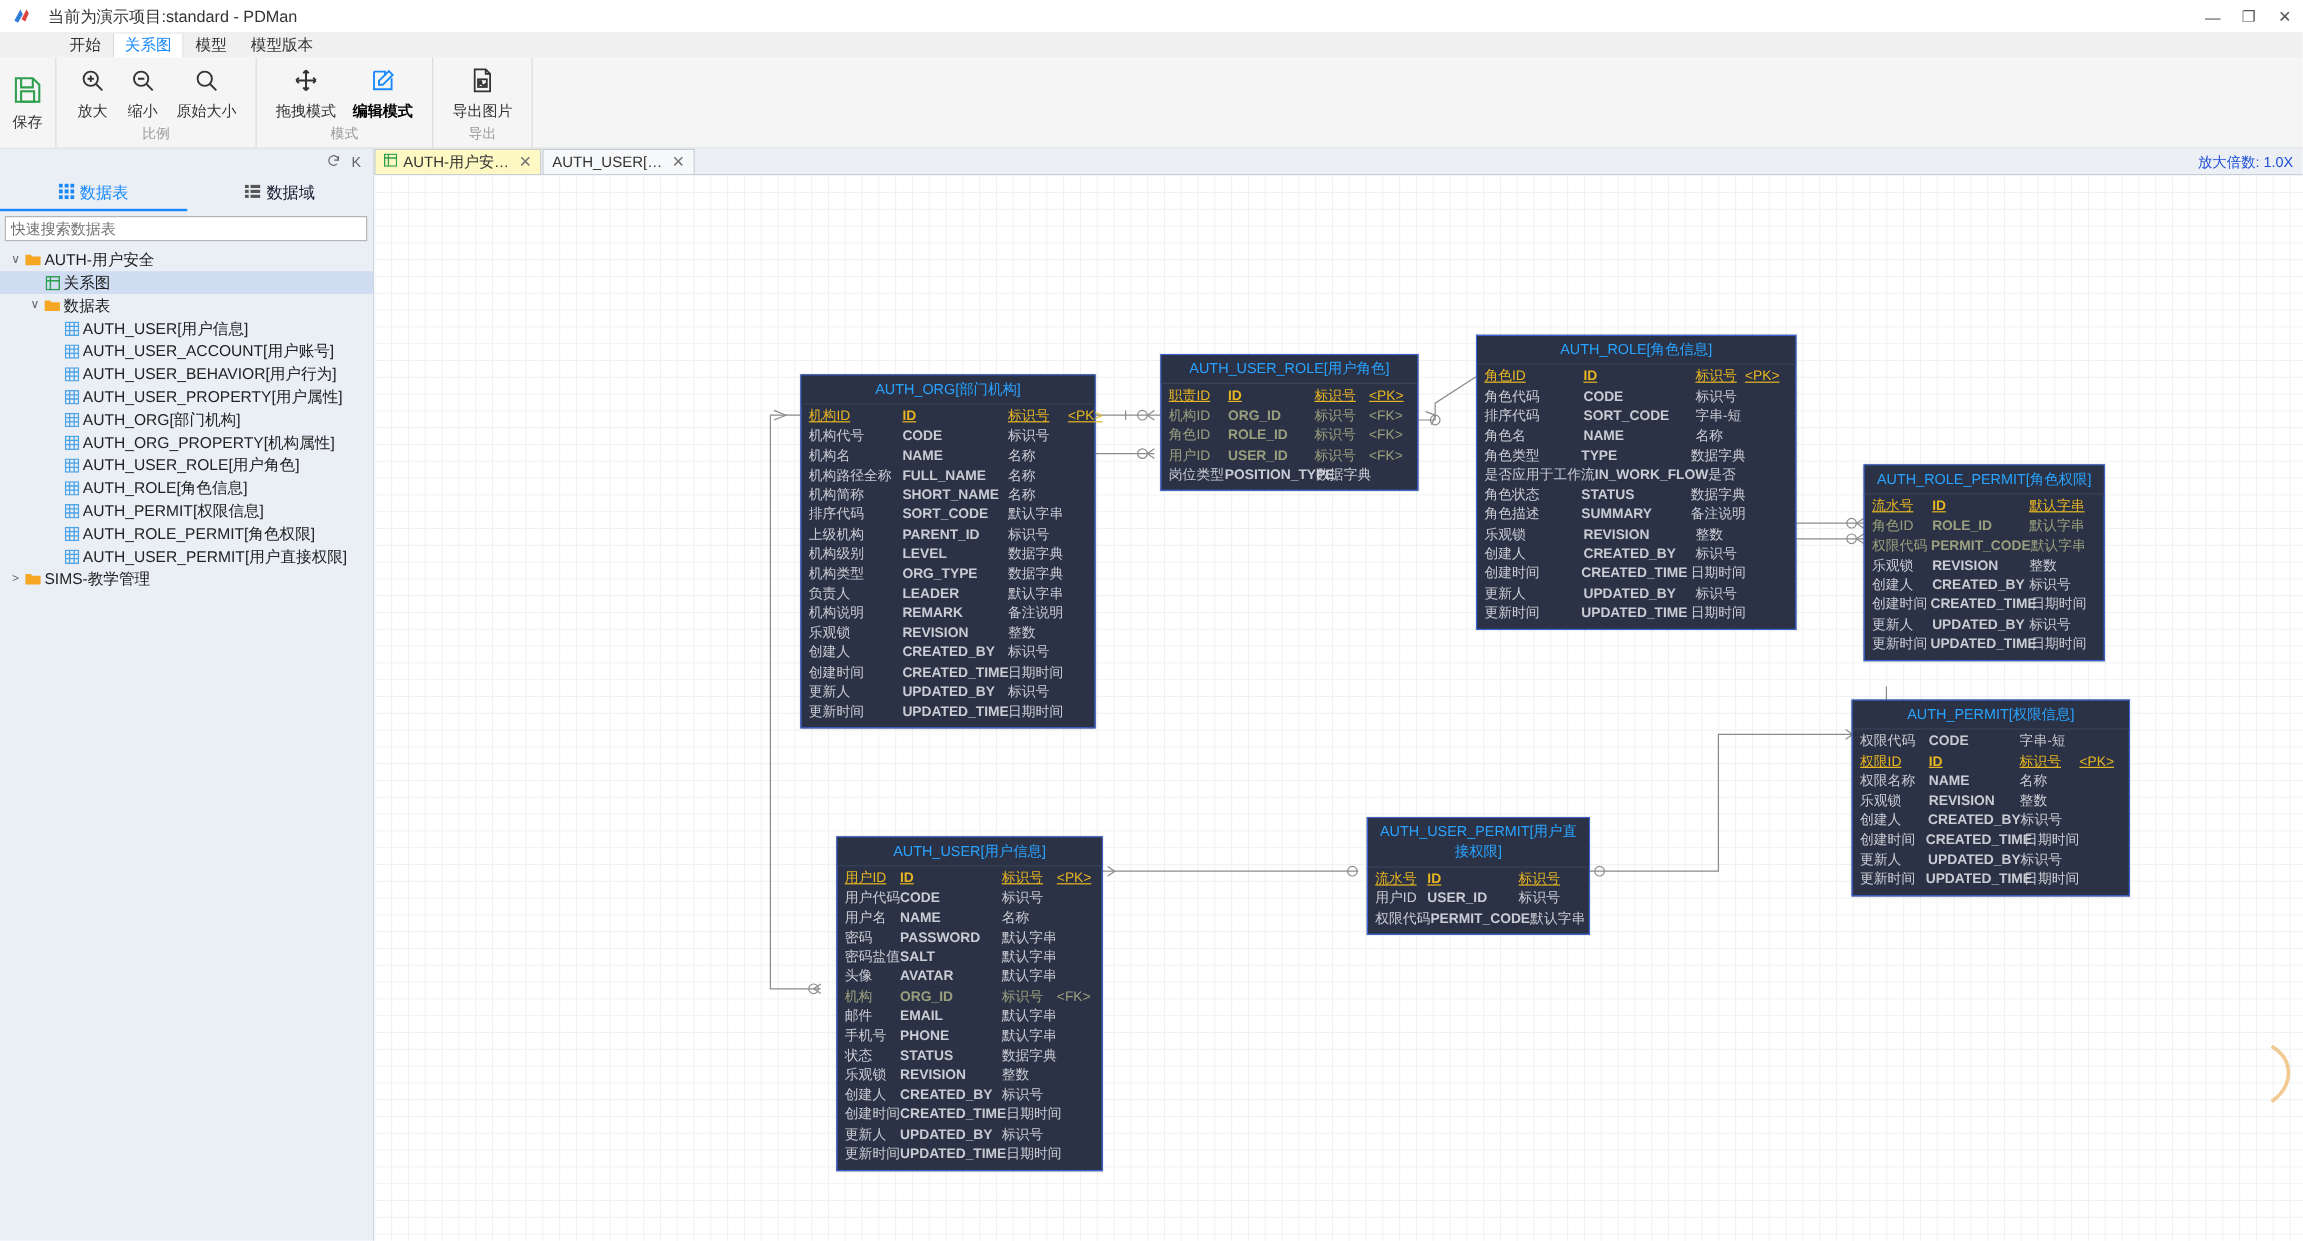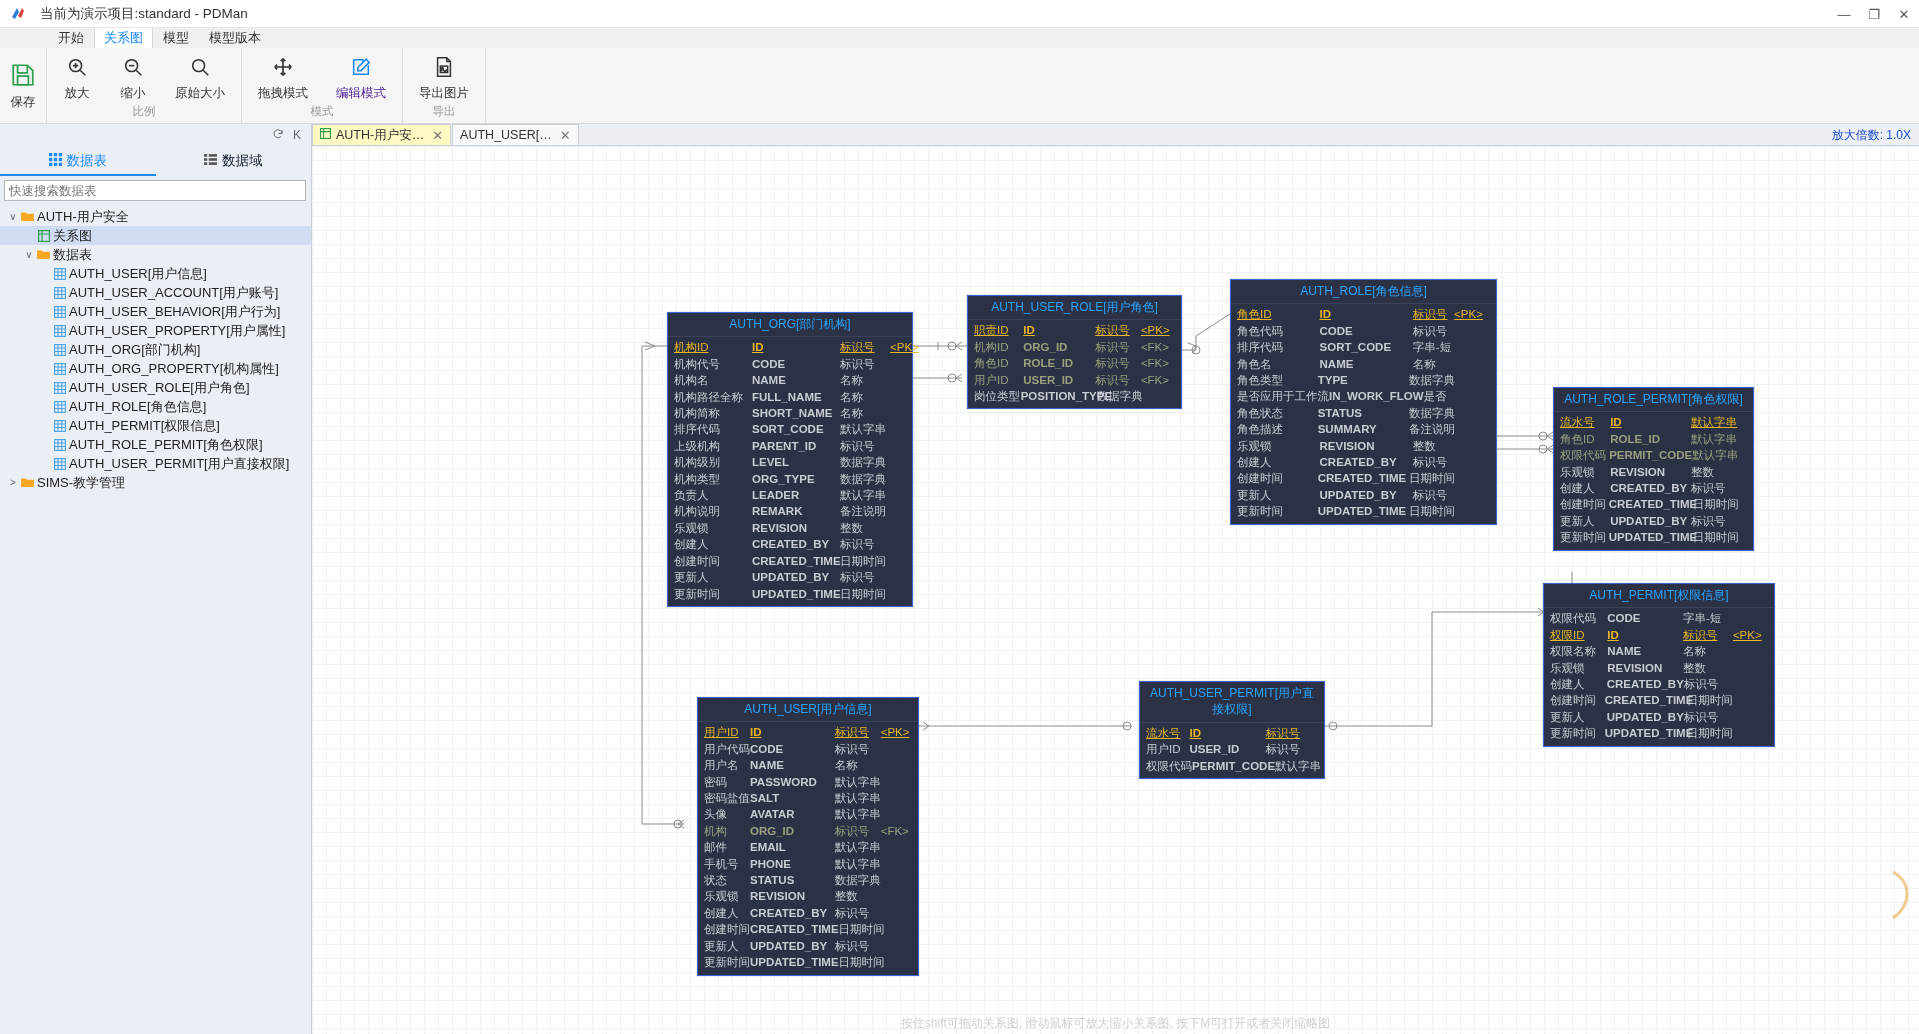--- a/index.html
+++ b/index.html
@@ -26,26 +26,26 @@
     border-radius:3px 3px 0 0; }
 
   
   .ribbon { height:76px; background:#f5f5f5; border-bottom:1px solid #d8d8d8; display:flex; }
   .rib-save { width:47px; border-right:1px solid #dcdcdc; background:#f5f5f5;
     display:flex; flex-direction:column; align-items:center; justify-content:center; gap:3px;
     padding-top:2px; }
   .rib-save .lbl { font-size:12.5px; color:#333; }
   .rib-group { display:flex; flex-direction:column; justify-content:space-between;
     border-right:1px solid #dcdcdc; padding:0 0 2px 0; }
-  .rib-group-items { display:flex; align-items:flex-start; gap:16px; padding:6px 10px 0; flex:1; }
+  .rib-group-items { display:flex; align-items:flex-start; gap:2px; padding:6px 10px 0; flex:1; }
   .rib-group-title { text-align:center; font-size:11.5px; color:#999; padding-bottom:2px; }
   .rib-btn { display:flex; flex-direction:column; align-items:center; gap:4px;
     padding:2px 6px; min-width:40px; cursor:default; }
   .rib-btn .lbl { font-size:12.5px; color:#333; white-space:nowrap; }
-  .rib-btn.accent .lbl { color:#4c1d95; }
+  .rib-btn.accent .lbl { color:#000000;font-weight:bold; }
   .rib-search { display:flex; flex-direction:column; justify-content:space-between; padding-bottom:2px; }
   .rib-search-inner{ padding:12px 14px 0; }
   .search-box { width:124px; height:22px; border:1px solid #b5b5b5; background:#fff;
     font-size:12.5px; color:#777; padding:0 4px; line-height:20px; }
 
   
   .main { display:flex; height:calc(1034px - 28px - 20px - 76px); }
 
   
   .sidebar { width:312px; background:#eaeef5; border-right:1px solid #c9cfd8;
@@ -947,16 +947,15 @@
             </div>
           </div>
         </div>
 
       <div class="wm">
         <svg width="28" height="54" viewBox="0 0 28 54">
           <path d="M6 4 q14 8 14 22 q0 14 -14 24" stroke="#e8a23a" fill="none" stroke-width="3"></path>
         </svg>
       </div>
 
-      <div class="hintbar">按住shift可拖动关系图, 滑动鼠标可放大缩小关系图, 按下M可打开或者关闭缩略图</div>
     </div>
   </div>
 </div>
 
 </body></html>

